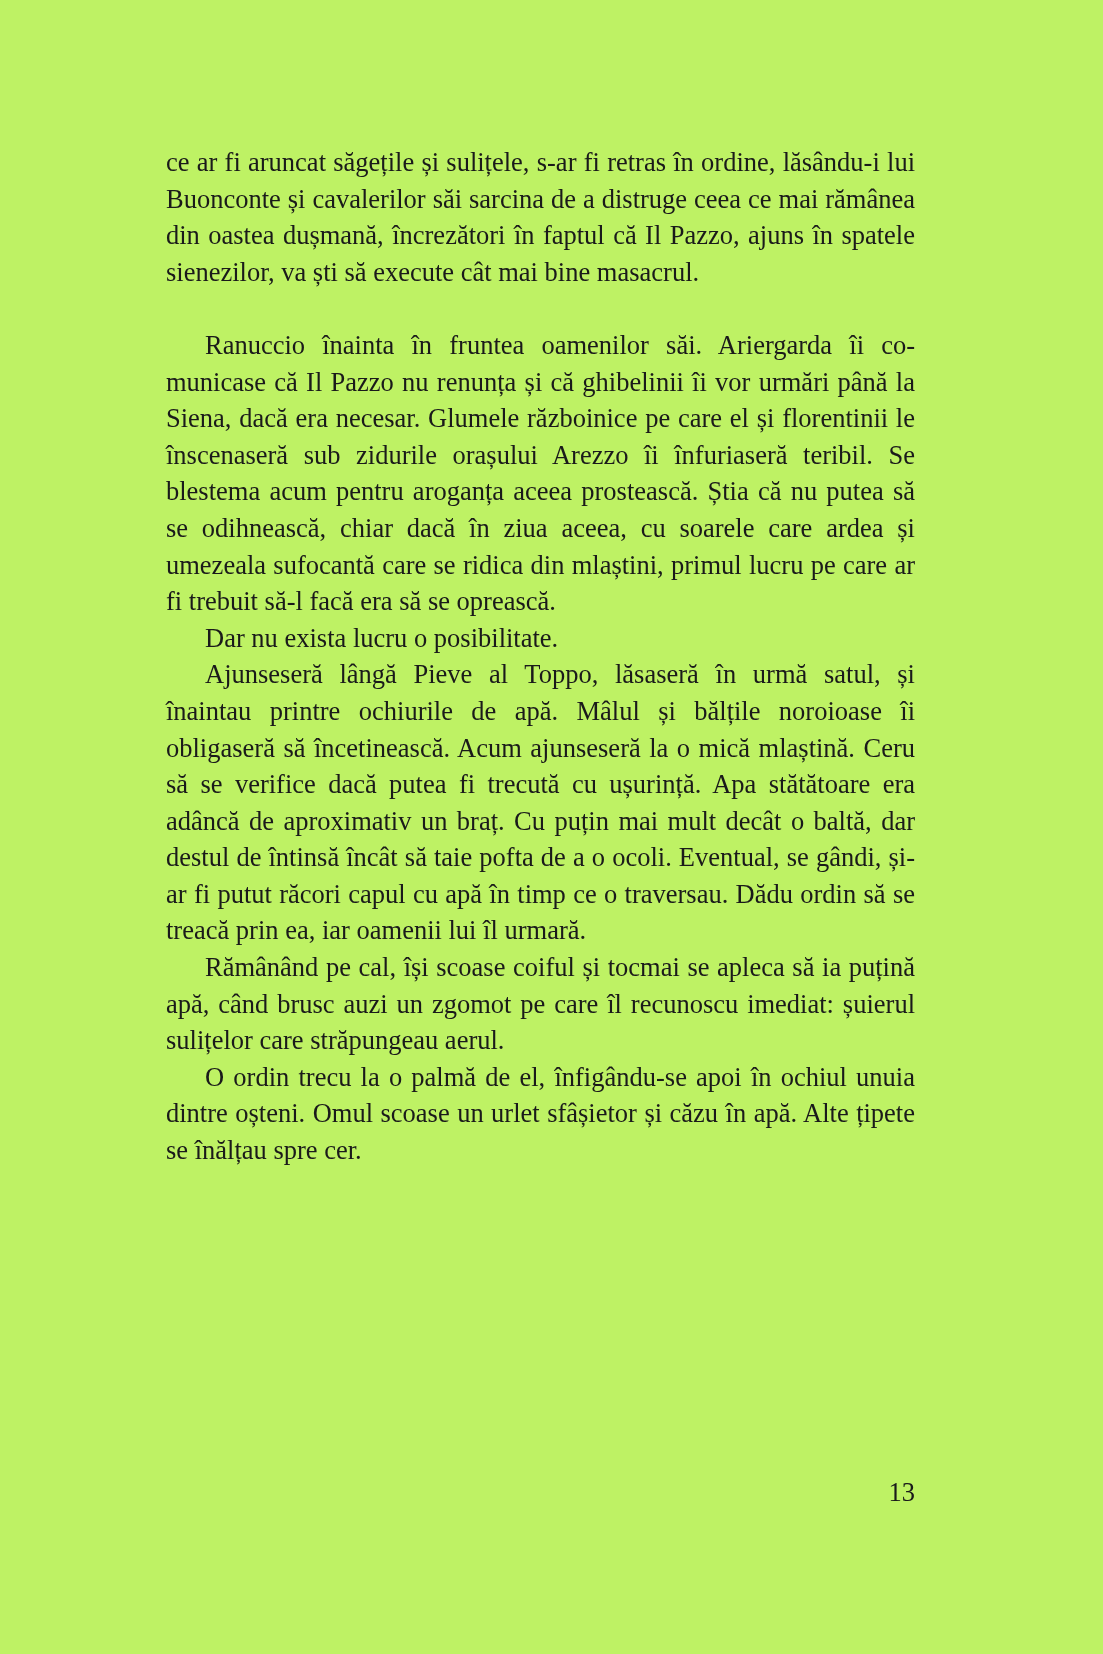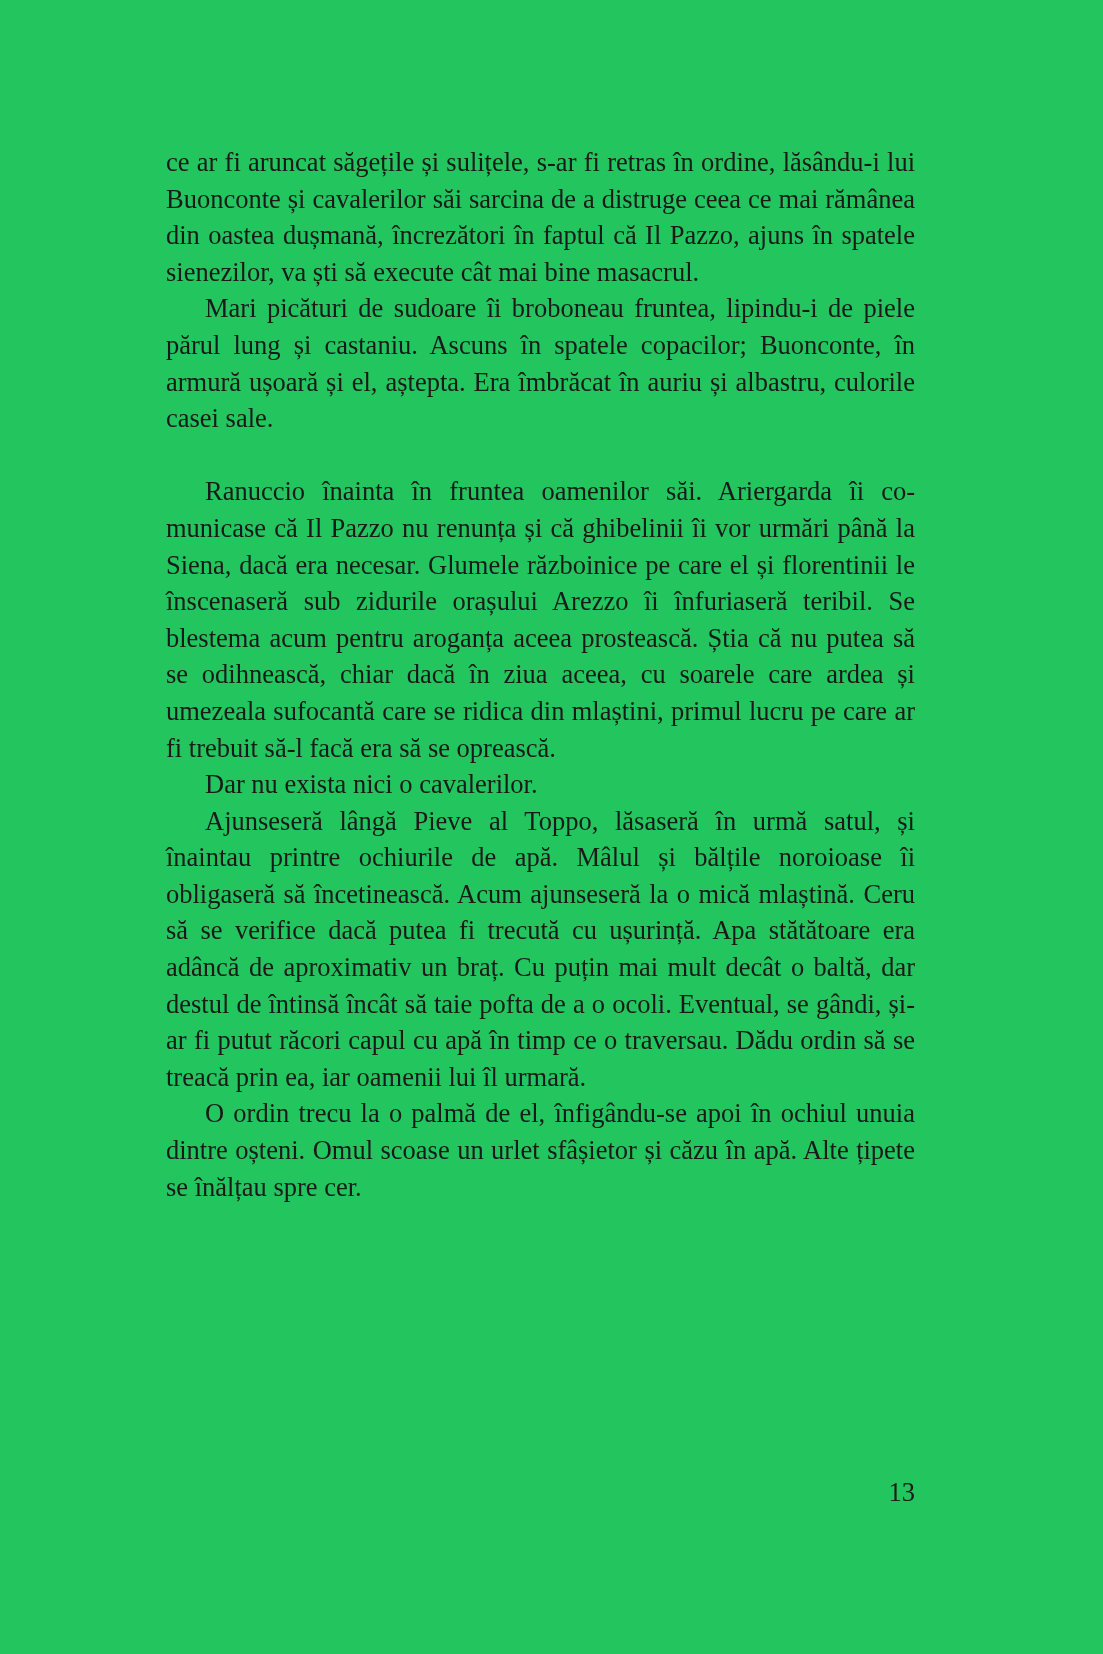--- a/index.html
+++ b/index.html
@@ -13,21 +13,21 @@
       position: relative;
       overflow: hidden;
       font-family: "Liberation Serif", "DejaVu Serif", serif;
       color: #1a1a1a;
     }
     .page {
       position: absolute;
       left: 0; top: 0;
       width: 1103px;
       height: 1654px;
-      background: #22c55e;
+      background: #bef264;
     }
     .text-block {
       position: absolute;
       left: 166px;
       top: 144px;
       width: 749px;
       font-size: 26.5px;
       line-height: 36.6px;
       text-align: justify;
       hyphens: manual;
@@ -50,24 +50,24 @@
       line-height: 36px;
       text-align: left;
     }
   </style>
 </head>
 <body>
 
 <div class="page">
   <div class="text-block">
     <p class="para noindent">ce ar fi aruncat săgețile și sulițele, s-ar fi retras în ordine, lăsându-i lui Buonconte și cavalerilor săi sarcina de a distruge ceea ce mai rămânea din oastea dușmană, încrezători în faptul că Il Pazzo, ajuns în spatele sienezilor, va ști să execute cât mai bine masacrul.</p>
-    <p class="para">Mari picături de sudoare îi broboneau fruntea, lipindu-i de piele părul lung și castaniu. Ascuns în spatele copacilor; Buon­conte, în armură ușoară și el, aștepta. Era îmbrăcat în auriu și albastru, culorile casei sale.</p>
 
     <div class="section-break"></div>
 
     <p class="para">Ranuccio înainta în fruntea oamenilor săi. Ariergarda îi co­municase că Il Pazzo nu renunța și că ghibelinii îi vor urmări până la Siena, dacă era necesar. Glumele războinice pe care el și floren­tinii le înscenaseră sub zidurile orașului Arezzo îi înfuriaseră te­ribil. Se blestema acum pentru aroganța aceea prostească. Știa că nu putea să se odihnească, chiar dacă în ziua aceea, cu soarele care ardea și umezeala sufocantă care se ridica din mlaștini, primul lucru pe care ar fi trebuit să-l facă era să se oprească.</p>
-    <p class="para">Dar nu exista nici o cavalerilor.</p>
+    <p class="para">Dar nu exista lucru o posibilitate.</p>
     <p class="para">Ajunseseră lângă Pieve al Toppo, lăsaseră în urmă satul, și înaintau printre ochiurile de apă. Mâlul și bălțile noroioase îi obligaseră să încetinească. Acum ajunseseră la o mică mlaștină. Ceru să se verifice dacă putea fi trecută cu ușurință. Apa stătă­toare era adâncă de aproximativ un braț. Cu puțin mai mult decât o baltă, dar destul de întinsă încât să taie pofta de a o ocoli. Eventual, se gândi, și-ar fi putut răcori capul cu apă în timp ce o traversau. Dădu ordin să se treacă prin ea, iar oamenii lui îl urmară.</p>
+    <p class="para">Rămânând pe cal, își scoase coiful și tocmai se apleca să ia puțină apă, când brusc auzi un zgomot pe care îl recunoscu ime­diat: șuierul sulițelor care străpungeau aerul.</p>
     <p class="para">O ordin trecu la o palmă de el, înfigându-se apoi în ochiul unuia dintre oșteni. Omul scoase un urlet sfâșietor și căzu în apă. Alte țipete se înălțau spre cer.</p>
   </div>
 
   <div class="page-number">13</div>
 </div>
 
 </body></html>

